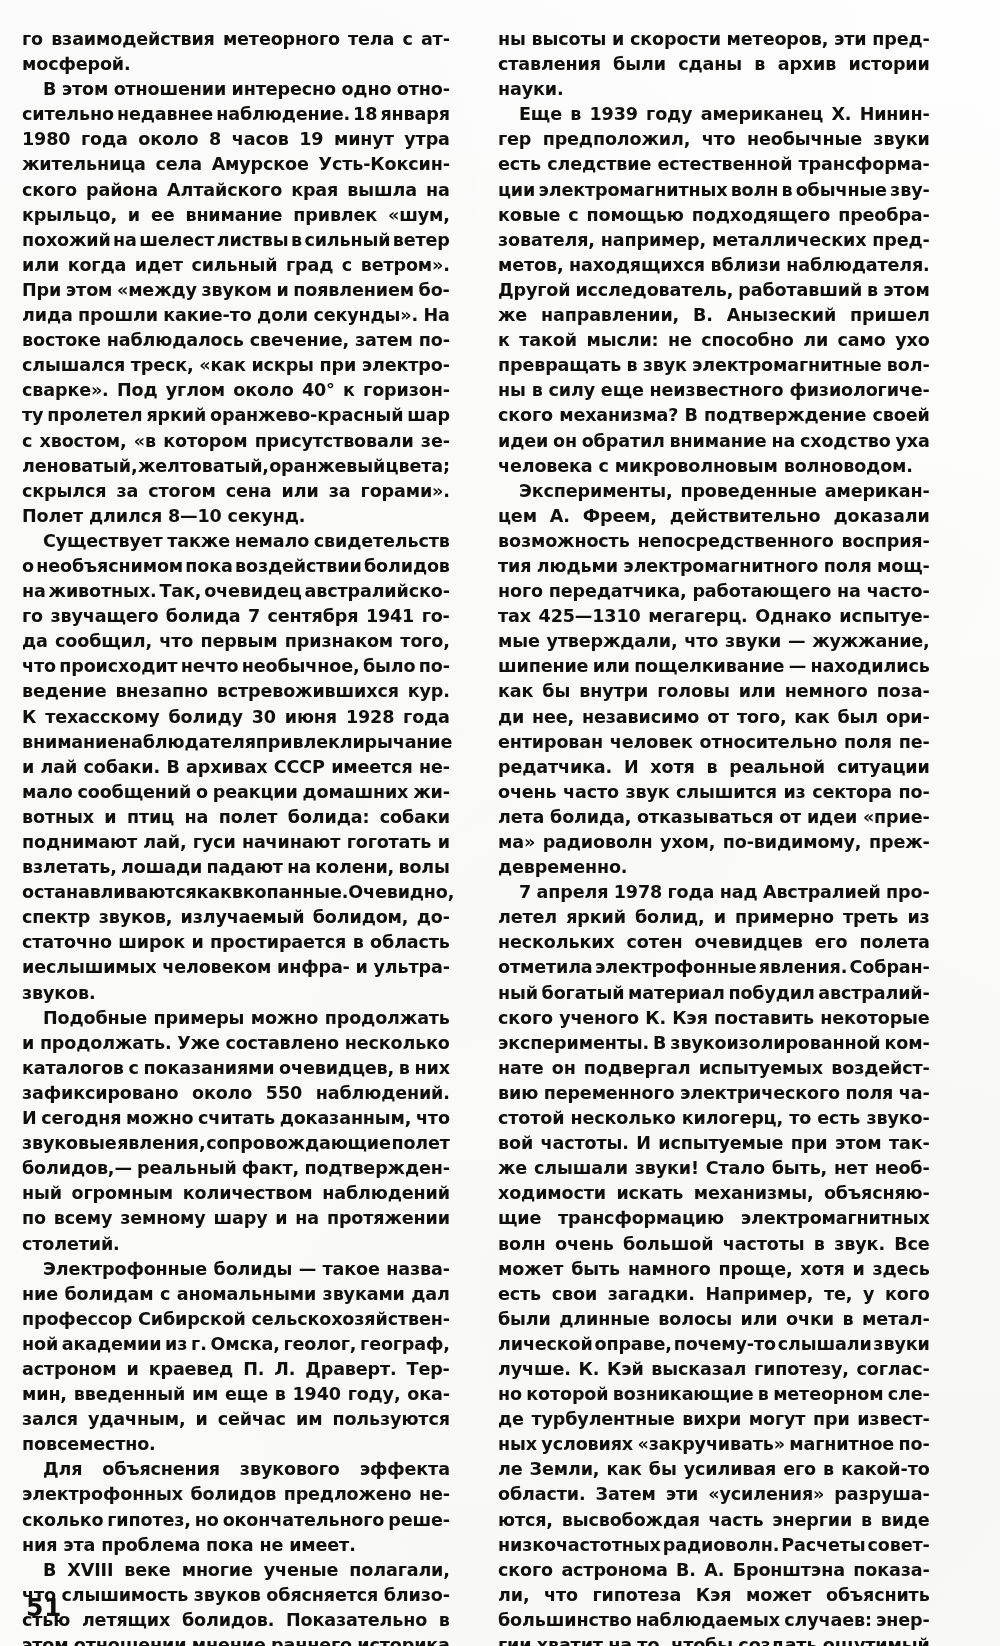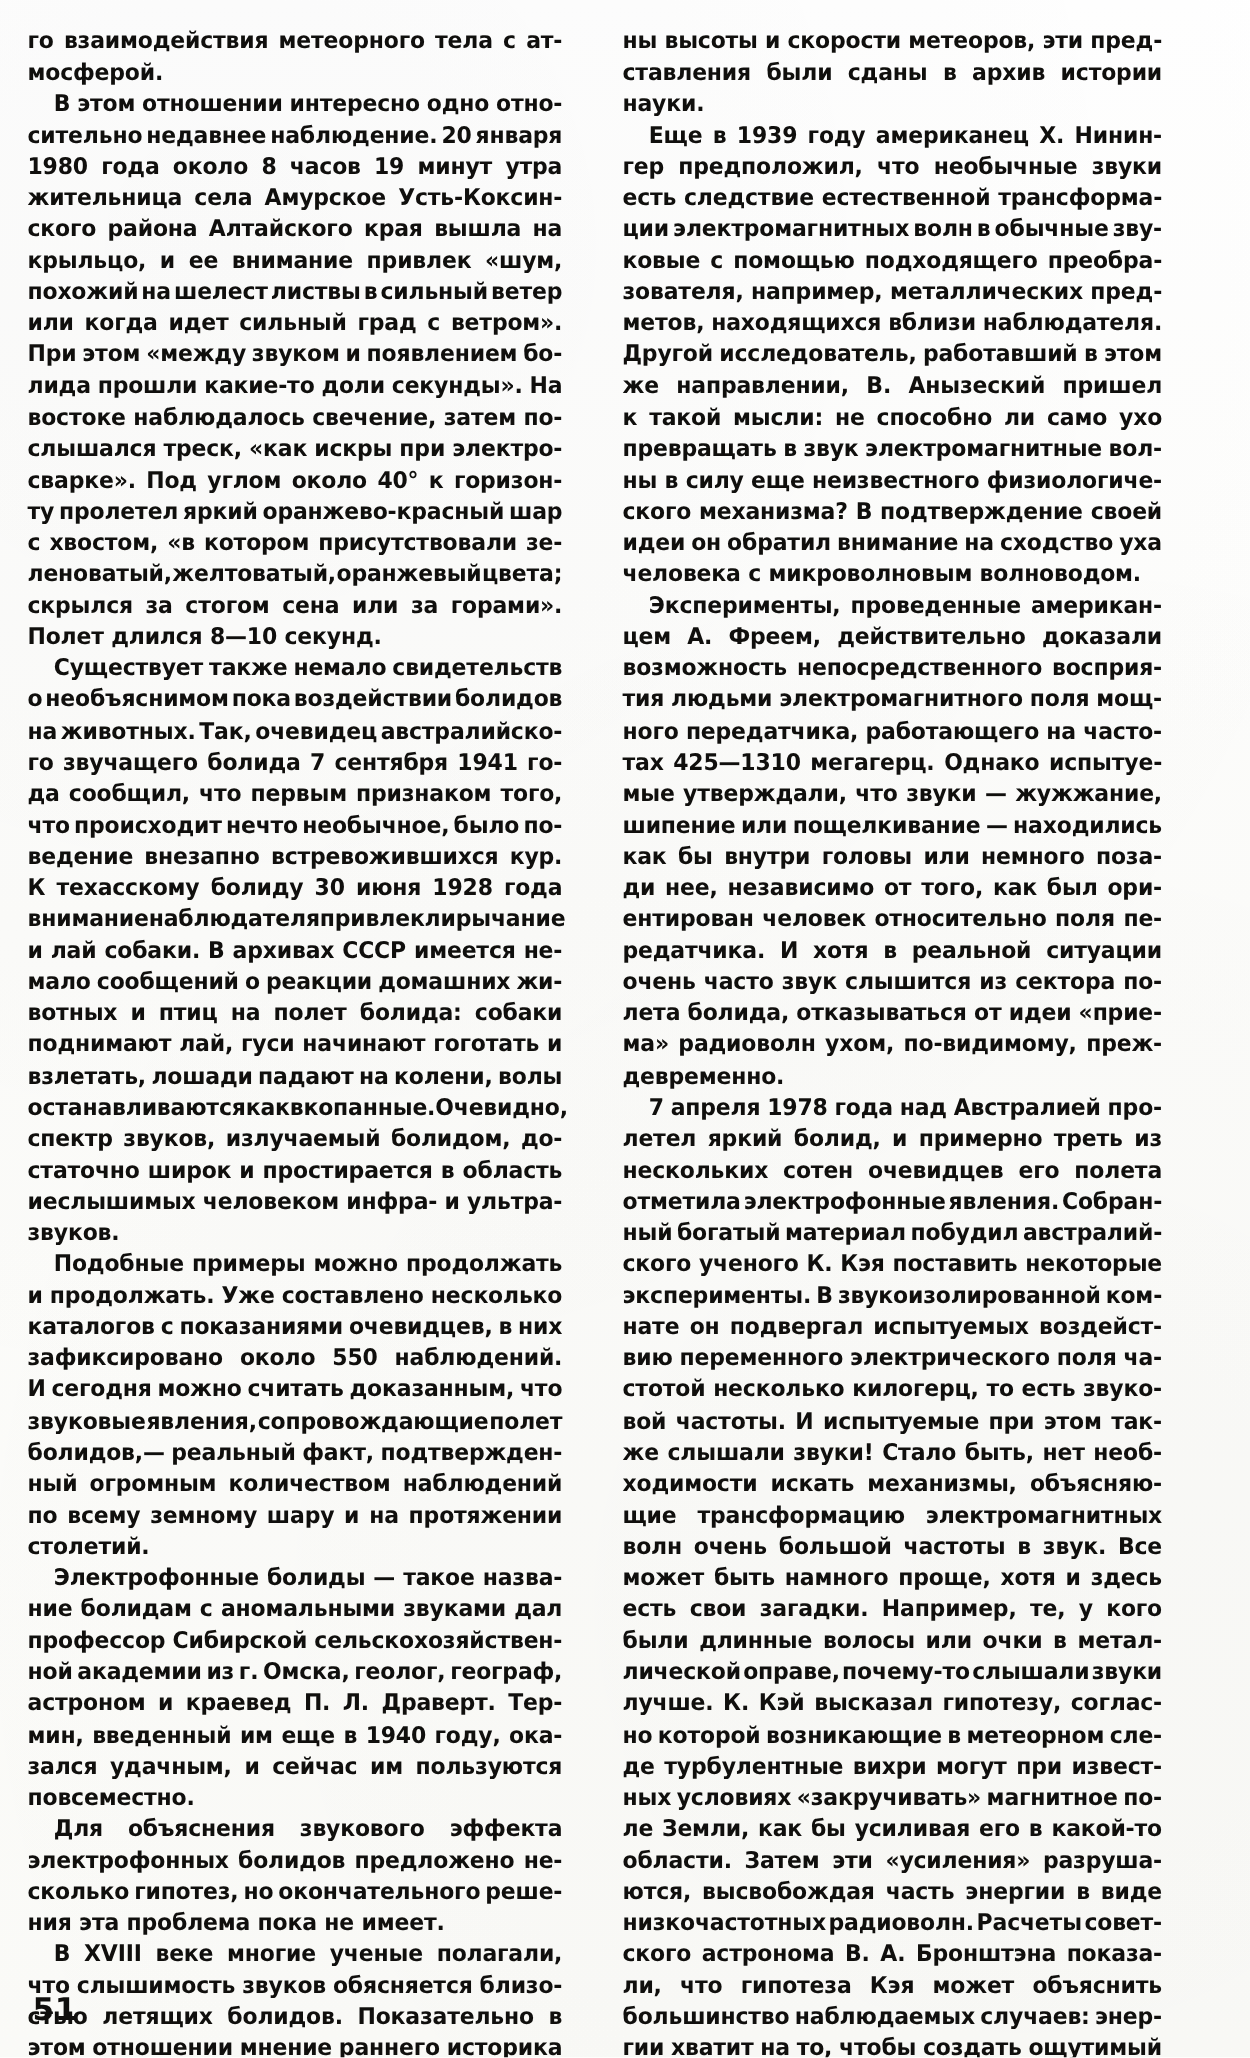--- a/index.html
+++ b/index.html
@@ -30,21 +30,21 @@
     pointer-events: none;
   }
   #columns {
     position: absolute;
     left: 0;
     top: 0;
     width: 1000px;
     height: 1646px;
     display: flex;
     flex-direction: row;
-    align-items: center;
+    align-items: flex-start;
   }
   .column {
     box-sizing: border-box;
   }
   #left-column {
     width: 470px;
     padding: 26px 0 0 22px;
   }
   #gutter {
     width: 28px;
@@ -133,21 +133,21 @@
             <span>этом</span>
             <span>отношении</span>
             <span>интересно</span>
             <span>одно</span>
             <span>отно-</span>
           </span>
           <span class="line j">
             <span>сительно</span>
             <span>недавнее</span>
             <span>наблюдение.</span>
-            <span>20</span>
+            <span>18</span>
             <span>января</span>
           </span>
           <span class="line j">
             <span>1980</span>
             <span>года</span>
             <span>около</span>
             <span>8</span>
             <span>часов</span>
             <span>19</span>
             <span>минут</span>

